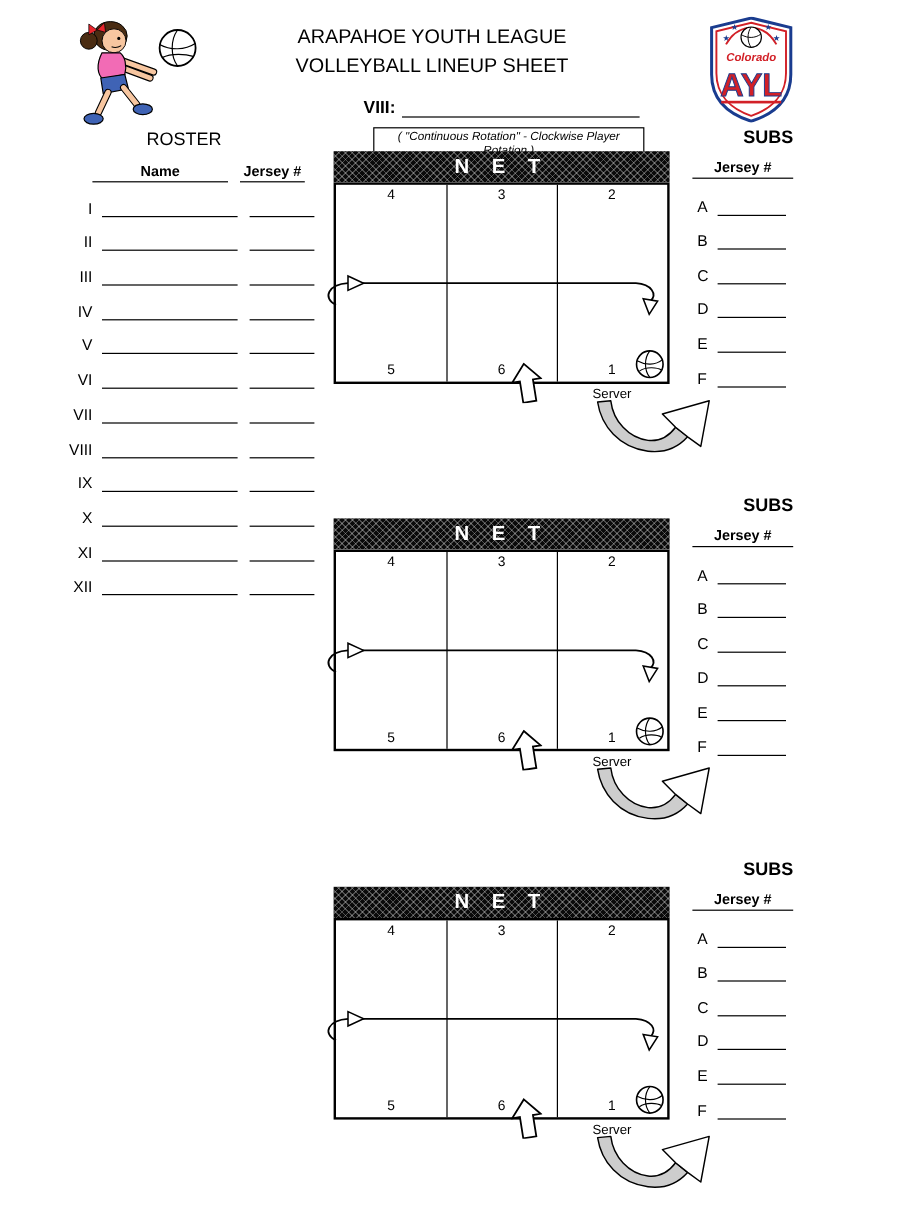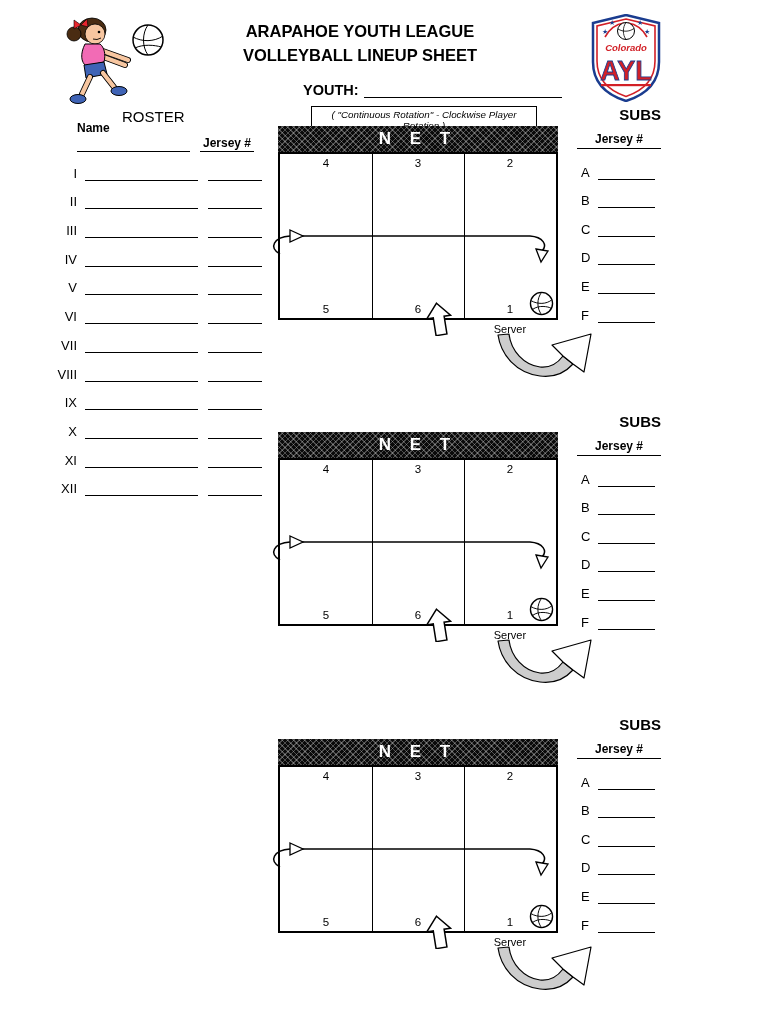--- a/index.html
+++ b/index.html
@@ -1,36 +1,36 @@
 <!DOCTYPE html>
 <html><head>
 <meta charset="utf-8">
 <style>
   html,body{margin:0;padding:0;background:#fff;}
   .page{position:relative;width:770px;height:1024px;background:#fff;
         font-family:"Liberation Sans",sans-serif;color:#000;overflow:hidden;}
   .abs{position:absolute;}
 
   
-  .title{left:225px;top:20px;width:270px;text-align:center;font-weight:bold;
+  .title{left:225px;top:20px;width:270px;text-align:center;font-weight:normal;
          font-size:16.5px;line-height:1.45;}
   .clipart{left:62px;top:12px;width:105px;height:95px;}
   .logo{left:591px;top:14px;width:70px;height:88px;}
   .team-row{left:303px;top:80px;display:flex;align-items:flex-end;}
   .team-label{font-weight:bold;font-size:14.5px;}
   .team-line{display:inline-block;width:198px;height:17px;border-bottom:1.6px solid #000;margin-left:5px;}
   .note-box{left:311px;top:106px;width:224px;border:1px solid #000;font-style:italic;
             font-size:9.8px;text-align:center;padding:2px 0;background:#fff;}
 
   
   .roster-title{left:122px;top:108px;font-weight:normal;font-size:15px;}
   .roster{left:35px;top:130px;width:235px;}
   .r-head{display:flex;font-weight:bold;font-size:12px;height:22px;align-items:flex-end;}
   .c-num{width:42px;}
-  .c-name{width:113px;text-align:left;border-bottom:1.6px solid #000;padding-bottom:16px;}
+  .c-name{width:113px;text-align:center;border-bottom:1.6px solid #000;padding-bottom:1px;}
   .c-jersey{width:54px;margin-left:10px;text-align:center;border-bottom:1.6px solid #000;padding-bottom:1px;}
   .r-row{display:flex;align-items:flex-end;height:28.7px;}
   .r-num{width:42px;text-align:right;padding-right:8px;font-size:13px;}
   .line{border-bottom:1.3px solid #000;}
   .r-name-line{width:113px;}
   .r-jersey-line{width:54px;margin-left:10px;}
 
   
   .subs{width:84px;}
   .subs-a{left:577px;top:106px;}
@@ -126,21 +126,21 @@
     <text x="11" y="20" font-size="7" fill="#1a3c8f">★</text>
     <text x="18" y="11" font-size="7" fill="#1a3c8f">★</text>
     <text x="46" y="11" font-size="7" fill="#1a3c8f">★</text>
     <text x="53" y="20" font-size="7" fill="#1a3c8f">★</text>
     <text x="35" y="37" text-anchor="middle" font-size="9.5" font-style="italic" font-weight="bold" fill="#d22027">Colorado</text>
     <text x="35" y="66" text-anchor="middle" font-size="27" font-weight="bold" fill="#d22027" stroke="#1a3c8f" stroke-width="0.8">AYL</text>
     <rect x="10" y="70" width="50" height="2.2" fill="#d22027"></rect>
   </svg>
 
   <div class="abs team-row">
-    <span class="team-label">YOUTH:</span>
+    <span class="team-label">VIII:</span>
     <span class="team-line"></span>
   </div>
 
   <div class="abs note-box">( "Continuous Rotation" - Clockwise Player Rotation )</div>
 
   <div class="abs roster-title">ROSTER</div>
 
   <div class="abs roster">
     <div class="r-head">
       <span class="c-num"></span>

